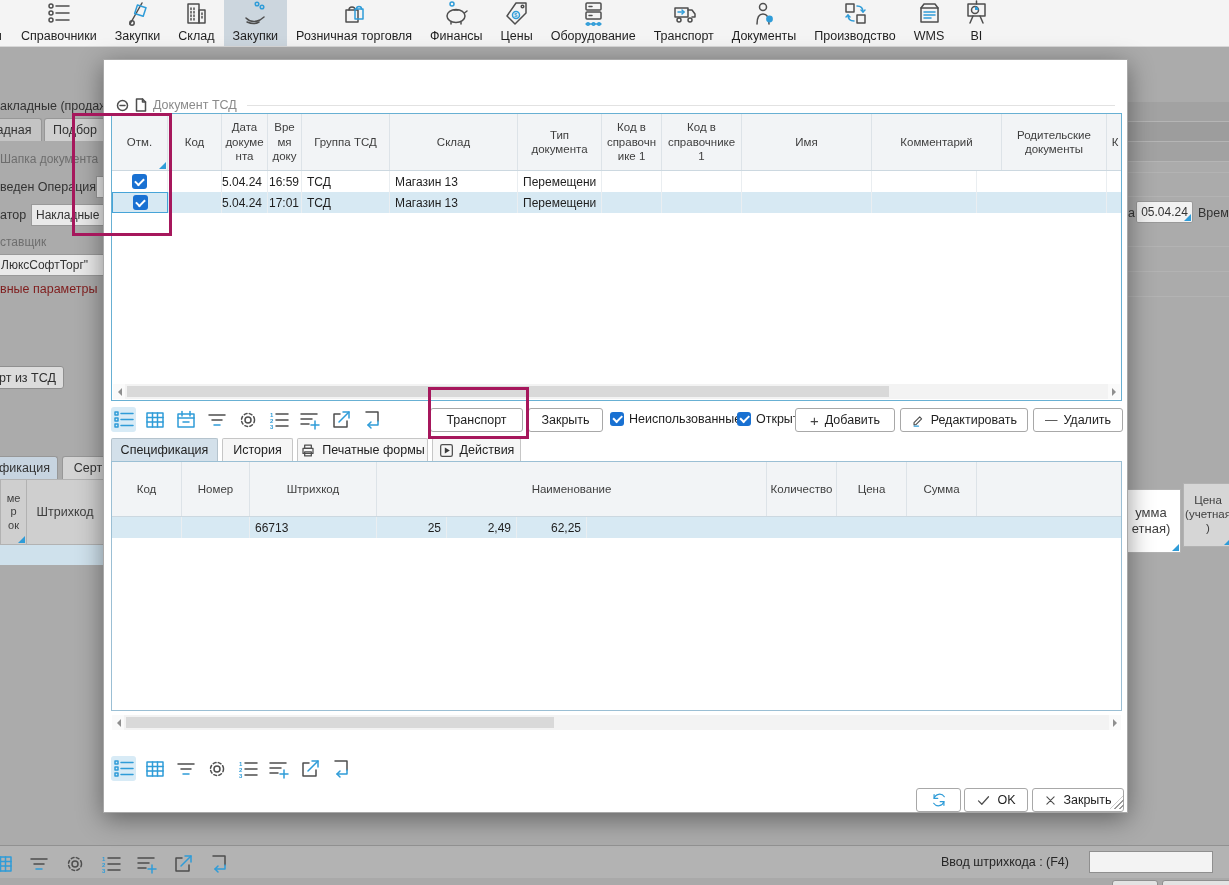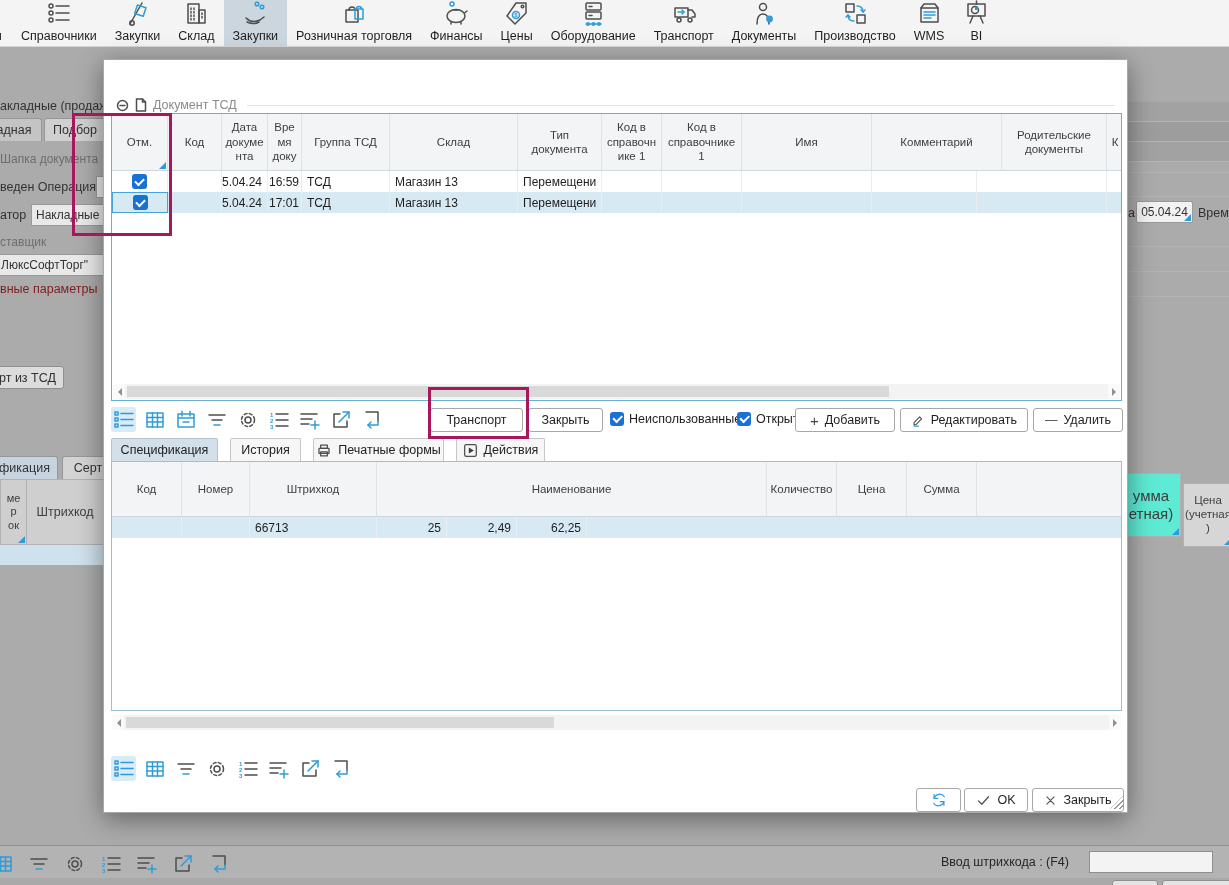--- a/index.html
+++ b/index.html
@@ -78,21 +78,21 @@
   .arrL i,.arrR i{width:0;height:0;display:block}
   
   .tbrow{position:absolute;display:flex;gap:6px;align-items:center}
   .tbic{width:25px;height:25px;display:flex;align-items:center;justify-content:center;border-radius:3px;flex:none}
   .tbic.on{background:#d8ebf6}
   
   .btn{position:absolute;height:24px;border:1px solid #a8a8a8;border-radius:3px;background:#fff;display:flex;align-items:center;
        justify-content:center;gap:6px;font-size:12.5px;color:#1e1e1e;box-sizing:border-box;padding:0 10px}
   .chkline{position:absolute;display:flex;align-items:center;gap:5px;font-size:12.5px;color:#1e1e1e;white-space:nowrap}
   
-  .mtabs{position:absolute;display:flex;gap:12px}
+  .mtabs{position:absolute;display:flex;gap:4px}
   .mtab{height:23px;border:1px solid #c6c6c6;border-bottom:none;border-radius:2px 2px 0 0;background:#f6f6f6;
         display:flex;align-items:center;justify-content:center;gap:6px;font-size:12.5px;color:#222;box-sizing:border-box;flex:none}
   .mtab.on{background:#d3e0ea;border-color:#b5c3cd}
   .grip{position:absolute;right:3px;bottom:3px;width:14px;height:14px;
         background:repeating-linear-gradient(135deg,transparent 0 2px,#9a9a9a 2px 3.5px);
         clip-path:polygon(100% 0,100% 100%,0 100%)}
   
   .ann{position:absolute;border:3px solid #a6175c;z-index:30;pointer-events:none}
 </style>
 </head>
@@ -325,21 +325,21 @@
   <div class="hline" style="top:127px"></div>
   <div class="hline" style="top:151px"></div>
   <div class="bgtxt" style="left:1px;top:161px">а</div>
   <div class="bgfield sortc" style="left:9px;top:156px;width:57px;height:22px;background:#f2f2f2;border-radius:2px;justify-content:center">
       <span>05.04.24</span>
     </div>
   <div class="bgtxt" style="left:71px;top:161px">Время</div>
   <div class="hline" style="top:201px"></div>
   <div class="hline" style="top:226px"></div>
   <div class="hline" style="top:251px"></div>
-  <div class="bghead sortc" style="left:-6px;top:428px;width:60px;height:64px;font-size:15px;background:#5eead4">
+  <div class="bghead sortc" style="left:-6px;top:444px;width:60px;height:64px;font-size:13px;background:#ffffff">
       <span class="pre">умма
 етная)</span>
     </div>
   <div class="bghead sortc" style="left:56px;top:438px;width:50px;height:64px;font-size:11.5px;background:#d6d6d6">
       <span class="pre">Цена (учетная )</span>
     </div>
 </div>
 
 <div class="statusbar">
   <div class="sbicons">

